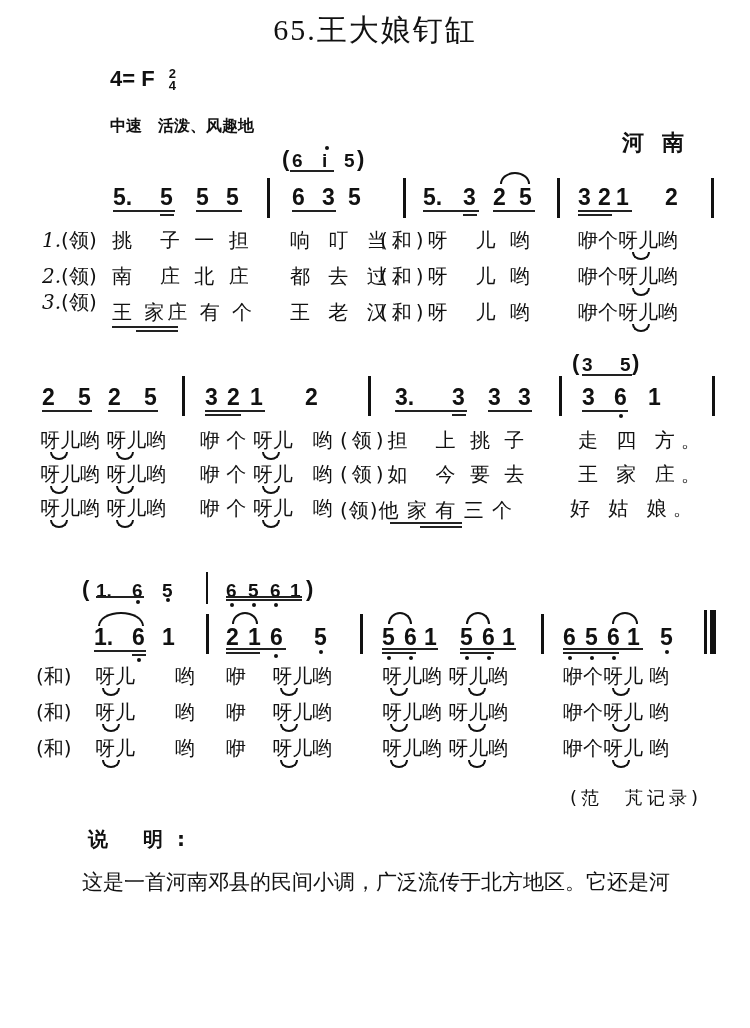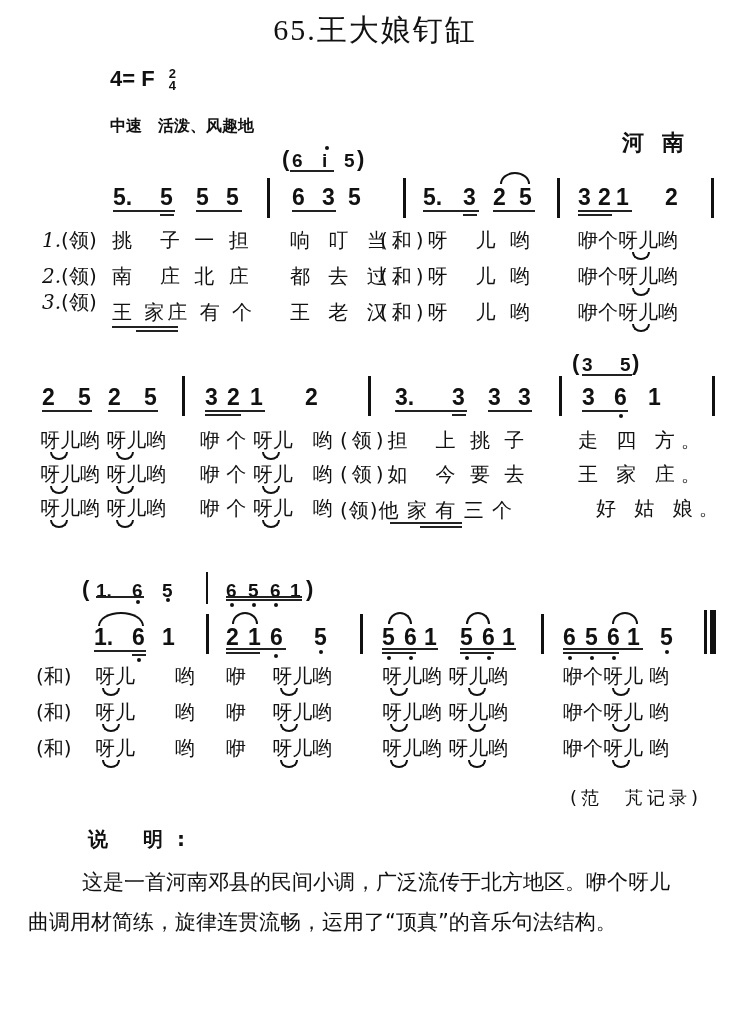--- a/index.html
+++ b/index.html
@@ -157,21 +157,21 @@
   <div class="lyr" style="left:40px;top:462px">呀儿哟 呀儿哟</div>
   <div class="lyr" style="left:200px;top:462px">咿 个 呀儿　哟</div>
   <div class="lyr" style="left:340px;top:462px;letter-spacing:4px">(领)如　今 要 去</div>
   <div class="lyr" style="left:578px;top:462px;letter-spacing:6px">王 家 庄。</div>
 
   <div class="lyr" style="left:40px;top:496px">呀儿哟 呀儿哟</div>
   <div class="lyr" style="left:200px;top:496px">咿 个 呀儿　哟</div>
   <div class="lyr" style="left:340px;top:498px;letter-spacing:1px">(领)他 家 有 三 个</div>
   <div class="u1" style="left:390px;top:522px;width:72px;height:1.5px"></div>
   <div class="u1" style="left:420px;top:526px;width:42px;height:1.5px"></div>
-  <div class="lyr" style="left:596px;top:496px;letter-spacing:6px">好 姑 娘。</div>
+  <div class="lyr" style="left:570px;top:496px;letter-spacing:6px">好 姑 娘。</div>
 
   <div class="tie-under" style="left:50px;top:452px;width:14px"></div>
   <div class="tie-under" style="left:116px;top:452px;width:14px"></div>
   <div class="tie-under" style="left:262px;top:452px;width:14px"></div>
   <div class="tie-under" style="left:50px;top:486px;width:14px"></div>
   <div class="tie-under" style="left:116px;top:486px;width:14px"></div>
   <div class="tie-under" style="left:262px;top:486px;width:14px"></div>
   <div class="tie-under" style="left:50px;top:520px;width:14px"></div>
   <div class="tie-under" style="left:116px;top:520px;width:14px"></div>
   <div class="tie-under" style="left:262px;top:520px;width:14px"></div>
@@ -282,15 +282,14 @@
   <div class="tie-under" style="left:102px;top:760px;width:14px"></div>
   <div class="tie-under" style="left:280px;top:760px;width:14px"></div>
   <div class="tie-under" style="left:390px;top:760px;width:14px"></div>
   <div class="tie-under" style="left:468px;top:760px;width:14px"></div>
   <div class="tie-under" style="left:612px;top:760px;width:14px"></div>
 </div>
 
 <div class="abs credit">(范　芃记录)</div>
 <div class="abs expl-h">说 明:</div>
 <div class="abs expl">
-  <p class="indent">这是一首河南邓县的民间小调，广泛流传于北方地区。咿个呀儿</p>
-  <p>曲调用材简练，旋律连贯流畅，运用了“顶真”的音乐句法结构。</p>
+  <p class="indent">这是一首河南邓县的民间小调，广泛流传于北方地区。它还是河</p>
 </div>
 
 </body></html>

